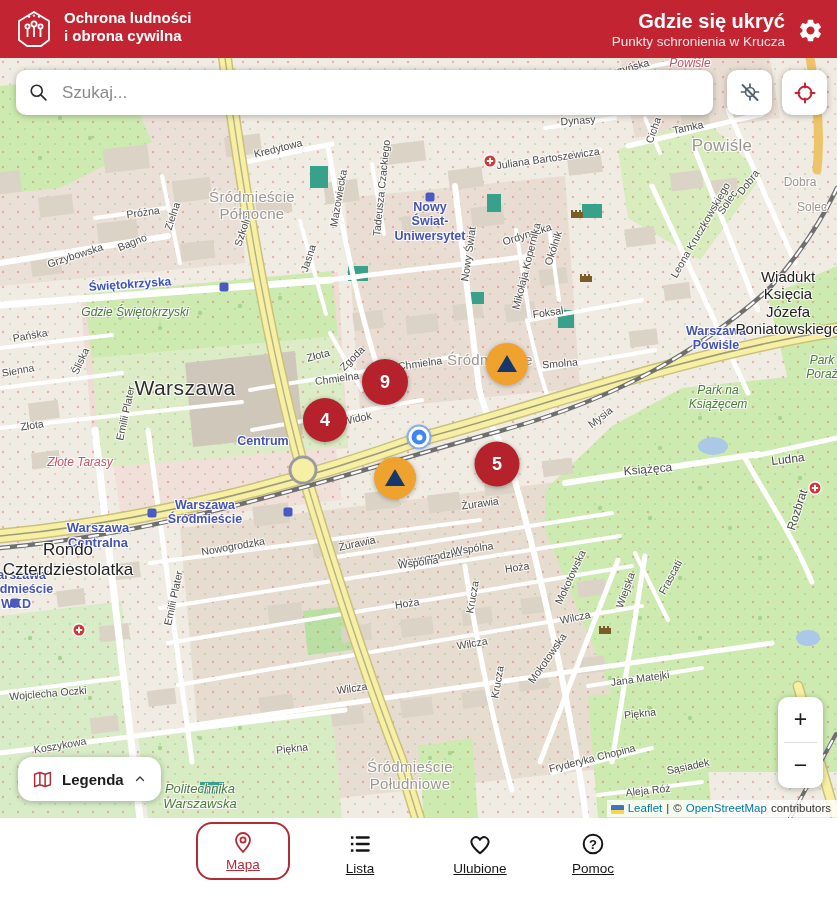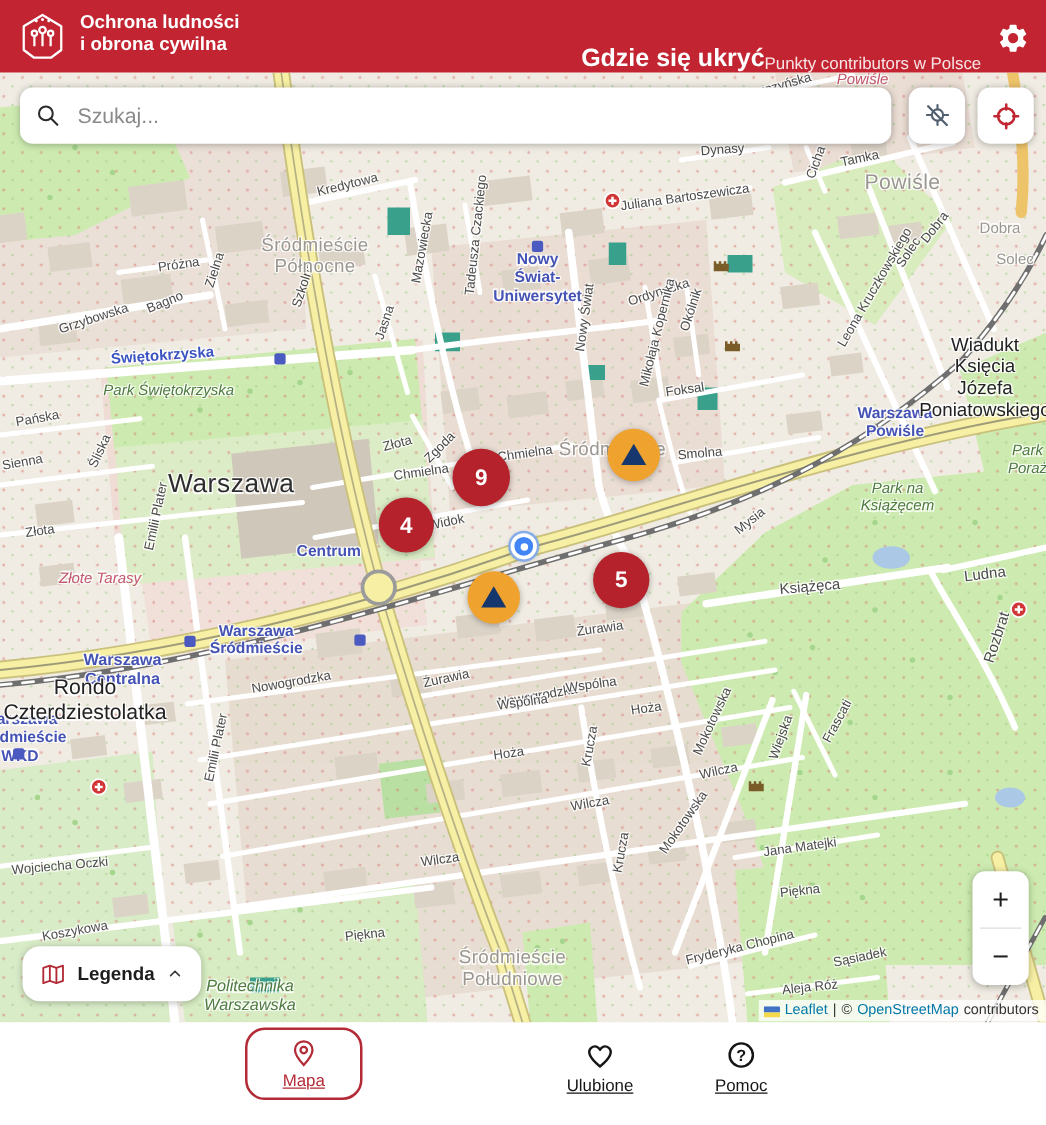--- a/index.html
+++ b/index.html
@@ -5,21 +5,21 @@
   html,body{margin:0;padding:0;width:837px;height:900px;overflow:hidden;background:#fff;
     font-family:"Liberation Sans",sans-serif;position:relative;}
   *{box-sizing:border-box;}
   :root{--red:#c22531;--clred:#b5222b;--orange:#f0a22e;--navy:#16366e;--ublue:#4286f5;--navred:#b32b36;--link:#0078a8;}
 
   
   .header{position:absolute;top:0;left:0;width:837px;height:58px;background:var(--red);z-index:40;
     display:flex;align-items:center;}
   .logo-wrap{display:flex;align-items:flex-start;gap:10px;margin-left:14px;}
   .logo-text{color:#fff;font-weight:bold;font-size:15px;line-height:1.18;}
-  .head-right{position:absolute;right:52px;top:0;height:58px;display:flex;flex-direction:row;
+  .head-right{position:absolute;right:52px;top:0;height:58px;display:flex;flex-direction:column;
     justify-content:center;align-items:flex-end;color:#fff;}
   .head-title{font-size:20px;font-weight:bold;line-height:1.1;}
   .head-sub{font-size:13.5px;opacity:.88;margin-top:2px;}
   .gear-btn{position:absolute;right:12px;top:15px;width:30px;height:30px;display:flex;align-items:center;
     justify-content:center;cursor:pointer;background:none;border:none;padding:0;}
 
   
   .map{position:absolute;top:58px;left:0;width:837px;height:760px;overflow:hidden;background:#f0ece3;cursor:grab;}
   .map svg.base{position:absolute;left:0;top:0;}
   #map-anno{position:absolute;inset:0;}
@@ -118,21 +118,21 @@
           <circle cx="25" cy="7.5" r="1.2"></circle>
         </g>
     </svg>
     <div class="logo-text">
       <div>Ochrona ludności</div>
       <div>i obrona cywilna</div>
     </div>
   </div>
   <div class="head-right">
     <div class="head-title">Gdzie się ukryć</div>
-    <div class="head-sub">Punkty contributors w Polsce</div>
+    <div class="head-sub">Punkty schronienia w Krucza</div>
   </div>
   <button class="gear-btn">
     <svg width="27" height="27" viewBox="0 0 24 24">
       <path fill="#fff" d="M19.14,12.94c0.04-0.3,0.06-0.61,0.06-0.94c0-0.32-0.02-0.64-0.07-0.94l2.03-1.58c0.18-0.14,0.23-0.41,0.12-0.61 l-1.92-3.32c-0.12-0.22-0.37-0.29-0.59-0.22l-2.39,0.96c-0.5-0.38-1.03-0.7-1.62-0.94L14.4,2.81c-0.04-0.24-0.24-0.41-0.48-0.41 h-3.84c-0.24,0-0.43,0.17-0.47,0.41L9.25,5.35C8.66,5.59,8.12,5.92,7.63,6.29L5.24,5.33c-0.22-0.08-0.47,0-0.59,0.22L2.74,8.87 C2.62,9.08,2.66,9.34,2.86,9.48l2.03,1.58C4.84,11.36,4.8,11.69,4.8,12s0.02,0.64,0.07,0.94l-2.03,1.58 c-0.18,0.14-0.23,0.41-0.12,0.61l1.92,3.32c0.12,0.22,0.37,0.29,0.59,0.22l2.39-0.96c0.5,0.38,1.03,0.7,1.62,0.94l0.36,2.54 c0.05,0.24,0.24,0.41,0.48,0.41h3.84c0.24,0,0.44-0.17,0.47-0.41l0.36-2.54c0.59-0.24,1.13-0.56,1.62-0.94l2.39,0.96 c0.22,0.08,0.47,0,0.59-0.22l1.92-3.32c0.12-0.22,0.07-0.47-0.12-0.61L19.14,12.94z M12,15.6c-1.98,0-3.6-1.62-3.6-3.6 s1.62-3.6,3.6-3.6s3.6,1.62,3.6,3.6S13.98,15.6,12,15.6z"></path>
     </svg>
   </button>
 </header>
 
 <div class="map">
   <svg class="base" width="837" height="760" viewBox="0 0 837 760">
@@ -419,21 +419,21 @@
 Śródmieście</div>
       <div class="mlbl bl" style="left: 16px; top: 532px; transform: translate(-50%, -50%) rotate(0deg);">Warszawa
 Śródmieście
 WKD</div>
       <div class="mlbl bl" style="left: 716px; top: 280px; transform: translate(-50%, -50%) rotate(0deg);">Warszawa
 Powiśle</div>
       <div class="mlbl bl" style="left: 430px; top: 164px; transform: translate(-50%, -50%) rotate(0deg);">Nowy
 Świat-
 Uniwersytet</div>
       <div class="mlbl bl" style="left: 263px; top: 383px; transform: translate(-50%, -50%) rotate(0deg);">Centrum</div>
-      <div class="mlbl gr" style="left: 135px; top: 255px; transform: translate(-50%, -50%) rotate(0deg);">Park Świętokrzyska</div>
+      <div class="mlbl gr" style="left: 135px; top: 255px; transform: translate(-50%, -50%) rotate(0deg);">Gdzie Świętokrzyski</div>
       <div class="mlbl gr" style="left: 718px; top: 340px; transform: translate(-50%, -50%) rotate(0deg);">Park na
 Książęcem</div>
       <div class="mlbl gr" style="left: 200px; top: 739px; transform: translate(-50%, -50%) rotate(0deg); font-size: 13px;">Politechnika
 Warszawska</div>
       <div class="mlbl gr" style="left: 822px; top: 310px; transform: translate(-50%, -50%) rotate(0deg);">Park
 Poraż</div>
       <div class="mlbl rd" style="left: 80px; top: 405px; transform: translate(-50%, -50%) rotate(0deg);">Złote Tarasy</div>
       <div class="mlbl rd" style="left: 690px; top: 6px; transform: translate(-50%, -50%) rotate(0deg);">Powiśle</div>
       <div class="mlbl bk" style="left: 68px; top: 502px; transform: translate(-50%, -50%) rotate(0deg);">Rondo
 Czterdziestolatka</div>
@@ -542,20 +542,33 @@
 <nav class="bottomnav">
   <button class="nav-item" id="nav-mapa">
     <svg width="24" height="24" viewBox="0 0 24 24">
       <g fill="none" stroke="#b32b36" stroke-width="1.8">
         <path d="M12 21C12 21 5 13.5 5 9a7 7 0 1 1 14 0C19 13.5 12 21 12 21Z"></path>
         <circle cx="12" cy="9" r="2.6"></circle>
       </g>
     </svg>
     <span>Mapa</span>
   </button>
+  <button class="nav-item" id="nav-lista">
+    <svg width="26" height="26" viewBox="0 0 24 24">
+      <g stroke="#151515" stroke-width="2.1" stroke-linecap="round">
+        <path d="M9 6h11M9 12h11M9 18h11"></path>
+      </g>
+      <g fill="#151515">
+        <rect x="3.6" y="4.9" width="2.3" height="2.3"></rect>
+          <rect x="3.6" y="10.9" width="2.3" height="2.3"></rect>
+        <rect x="3.6" y="16.9" width="2.3" height="2.3"></rect>
+      </g>
+    </svg>
+    <span>Lista</span>
+  </button>
   <button class="nav-item" id="nav-ulubione">
     <svg width="26" height="26" viewBox="0 0 24 24">
       <path d="M12 20.5C4 14 2.5 9.5 5.5 6.8 8 4.6 11 5.8 12 8.2c1-2.4 4-3.6 6.5-1.4 3 2.7 1.5 7.2-6.5 13.7Z" fill="none" stroke="#151515" stroke-width="1.8" stroke-linejoin="round"></path>
     </svg>
     <span>Ulubione</span>
   </button>
   <button class="nav-item" id="nav-pomoc">
     <svg width="26" height="26" viewBox="0 0 24 24">
       <circle cx="12" cy="12" r="8.6" fill="none" stroke="#151515" stroke-width="1.8"></circle>
       <text x="12" y="16.2" text-anchor="middle" font-size="12" font-weight="bold" fill="#151515">?</text>

